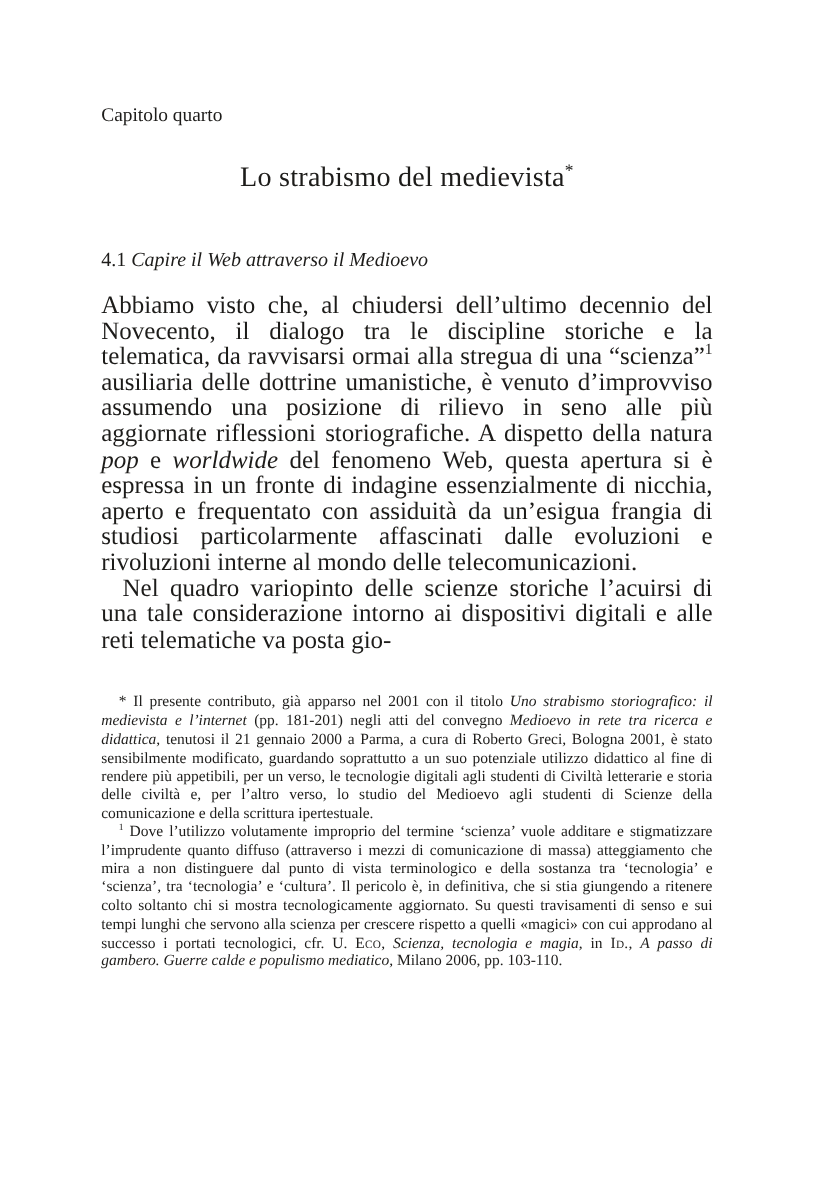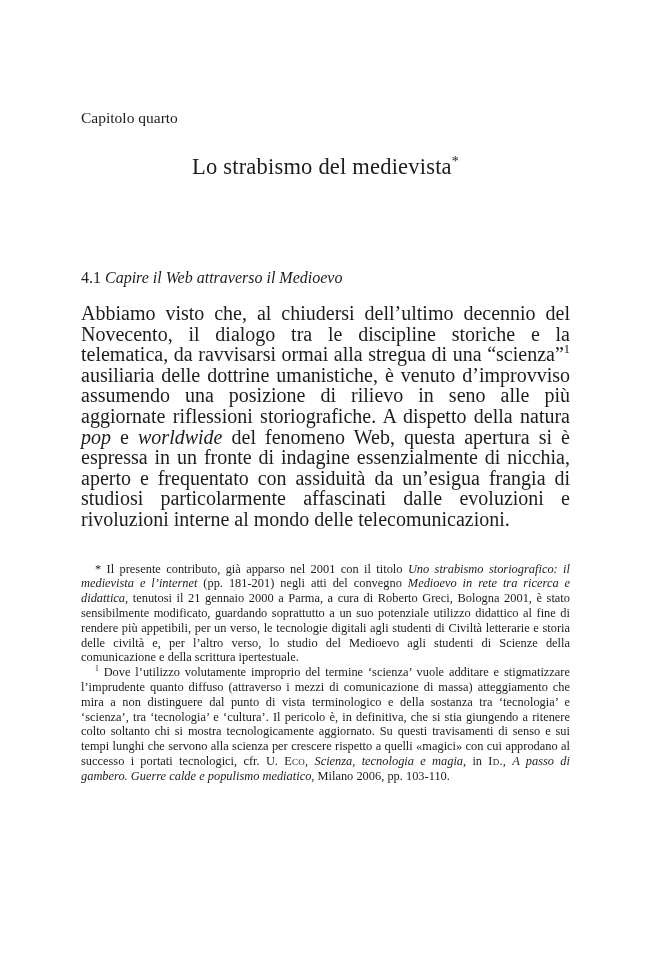--- a/index.html
+++ b/index.html
@@ -5,41 +5,41 @@
   * { margin: 0; padding: 0; box-sizing: border-box; }
   html, body { background: #ffffff; }
   .page {
     position: relative;
     width: 650px;
     height: 958px;
     margin: 0 auto;
     background: #ffffff;
     color: #1d1c1a;
     font-family: "Liberation Serif", serif;
-    padding: 108px 80px 0 81px;
+    padding: 83px 80px 0 81px;
     overflow: hidden;
   }
   .chapter {
     font-size: 15.5px;
     line-height: 19px;
     font-weight: normal;
   }
   .title {
     font-size: 22.5px;
     line-height: 27px;
     font-weight: normal;
     margin-top: 26px;
     letter-spacing: 0.2px;
     text-align: center;
   }
   .section {
     font-size: 16px;
     line-height: 20px;
     font-weight: normal;
-    margin-top: 88px;
+    margin-top: 44px;
   }
   .body-para {
     font-size: 20px;
     line-height: 20.6px;
     text-align: justify;
   }
   .body-para.first { margin-top: 15px; }
   .body-para.indent { text-indent: 17px; }
   .footnotes { margin-top: 32px; }
   .footnote {
@@ -61,18 +61,19 @@
 
 <div class="page">
   <p class="chapter">Capitolo quarto</p>
 
   <h1 class="title"><span>Lo strabismo del medievista</span><span class="run-sup">*</span></h1>
 
   <h2 class="section"><span>4.1 </span><span class="run-i">Capire il Web attraverso il Medioevo</span></h2>
 
   <p class="body-para first"><span>Abbiamo visto che, al chiudersi dell’ultimo decennio del Novecento, il dialogo tra le discipline storiche e la telematica, da ravvisarsi ormai alla stregua di una “scienza”</span><span class="run-sup">1</span><span> ausiliaria delle dottrine umanistiche, è venuto d’improvviso assumendo una posizione di rilievo in seno alle più aggiornate riflessioni storiografiche. A dispetto della natura </span><span class="run-i">pop</span><span> e </span><span class="run-i">worldwide</span><span> del fenomeno Web, questa apertura si è espressa in un fronte di indagine essenzialmente di nicchia, aperto e frequentato con assiduità da un’esigua frangia di studiosi particolarmente affascinati dalle evoluzioni e rivoluzioni interne al mondo delle telecomunicazioni.</span></p>
 
+  <p class="body-para indent"><span>Nel quadro variopinto delle scienze storiche l’acuirsi di una tale considerazione intorno ai dispositivi digitali e alle reti telematiche va posta gio-</span></p>
 
   <div class="footnotes">
     <p class="footnote"><span>* Il presente contributo, già apparso nel 2001 con il titolo </span><span class="run-i">Uno strabismo storiografico: il medievista e l’internet</span><span> (pp. 181-201) negli atti del convegno </span><span class="run-i">Medioevo in rete tra ricerca e didattica</span><span>, tenutosi il 21 gennaio 2000 a Parma, a cura di Roberto Greci, Bologna 2001, è stato sensibilmente modificato, guardando soprattutto a un suo potenziale utilizzo didattico al fine di rendere più appetibili, per un verso, le tecnologie digitali agli studenti di Civiltà letterarie e storia delle civiltà e, per l’altro verso, lo studio del Medioevo agli studenti di Scienze della comunicazione e della scrittura ipertestuale.</span></p>
     <p class="footnote"><span class="run-sup">1</span><span> Dove l’utilizzo volutamente improprio del termine ‘scienza’ vuole additare e stigmatizzare l’imprudente quanto diffuso (attraverso i mezzi di comunicazione di massa) atteggiamento che mira a non distinguere dal punto di vista terminologico e della sostanza tra ‘tecnologia’ e ‘scienza’, tra ‘tecnologia’ e ‘cultura’. Il pericolo è, in definitiva, che si stia giungendo a ritenere colto soltanto chi si mostra tecnologicamente aggiornato. Su questi travisamenti di senso e sui tempi lunghi che servono alla scienza per crescere rispetto a quelli «magici» con cui approdano al successo i portati tecnologici, cfr. U. </span><span class="run-sc">Eco</span><span>, </span><span class="run-i">Scienza, tecnologia e magia</span><span>, in </span><span class="run-sc">Id.</span><span>, </span><span class="run-i">A passo di gambero. Guerre calde e populismo mediatico</span><span>, Milano 2006, pp. 103-110.</span></p>
   </div>
 </div>
 
 </body></html>

